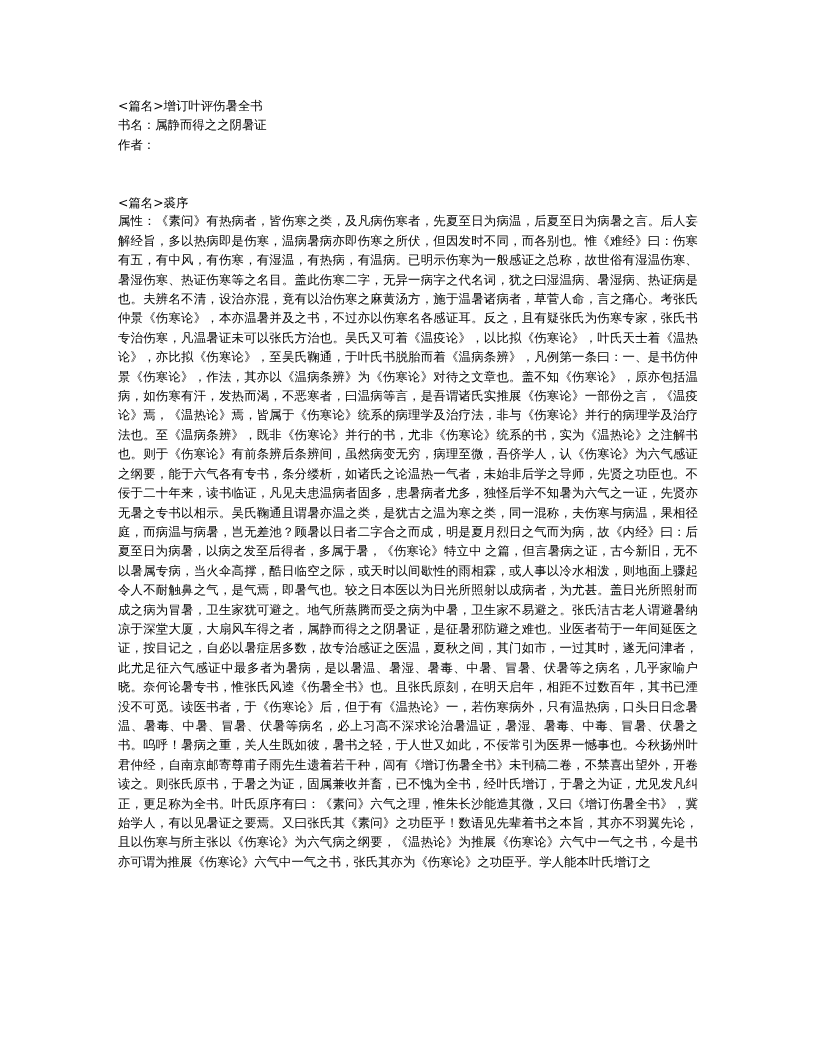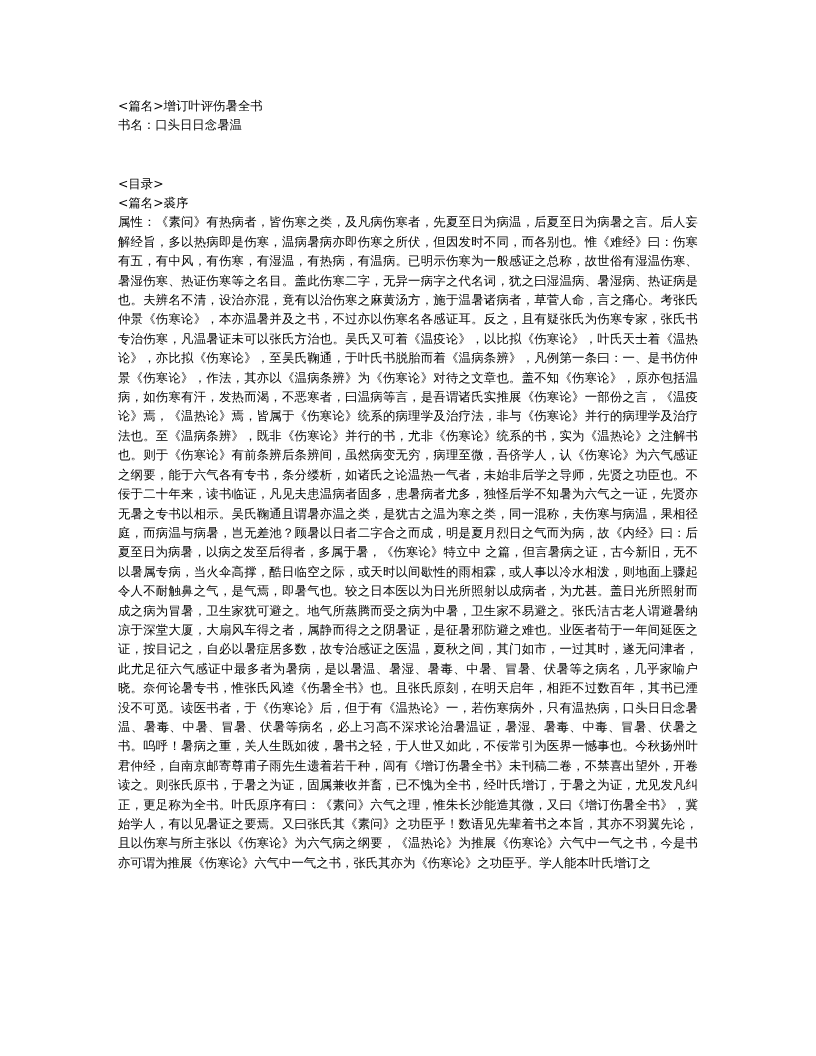--- a/index.html
+++ b/index.html
@@ -35,33 +35,34 @@
   }
   .section-head {
     white-space: pre-wrap;
     word-break: break-all;
   }
   .para {
     margin: 0;
     text-indent: 0;
     word-break: break-all;
     white-space: normal;
+    font-family: Liberation Serif, serif;
   }
 </style>
 </head>
 <body>
 
 <div class="page">
   <div class="doc-body">
 
     <div class="meta-line">&lt;篇名&gt;增订叶评伤暑全书</div>
-    <div class="meta-line">书名：口头日日念暑温</div>
+    <div class="meta-line">书名：属静而得之之阴暑证</div>
+    <div class="meta-line">作者：</div>
 
     <div class="spacer"></div>
     <div class="spacer"></div>
 
-    <div class="section-head">&lt;目录&gt;</div>
     <div class="section-head">&lt;篇名&gt;裘序</div>
 
     <p class="para">属性：《素问》有热病者，皆伤寒之类，及凡病伤寒者，先夏至日为病温，后夏至日为病暑之言。后人妄解经旨，多以热病即是伤寒，温病暑病亦即伤寒之所伏，但因发时不同，而各别也。惟《难经》曰：伤寒有五，有中风，有伤寒，有湿温，有热病，有温病。已明示伤寒为一般感证之总称，故世俗有湿温伤寒、暑湿伤寒、热证伤寒等之名目。盖此伤寒二字，无异一病字之代名词，犹之曰湿温病、暑湿病、热证病是也。夫辨名不清，设治亦混，竟有以治伤寒之麻黄汤方，施于温暑诸病者，草菅人命，言之痛心。考张氏仲景《伤寒论》，本亦温暑并及之书，不过亦以伤寒名各感证耳。反之，且有疑张氏为伤寒专家，张氏书专治伤寒，凡温暑证未可以张氏方治也。吴氏又可着《温疫论》，以比拟《伤寒论》，叶氏天士着《温热论》，亦比拟《伤寒论》，至吴氏鞠通，于叶氏书脱胎而着《温病条辨》，凡例第一条曰：一、是书仿仲景《伤寒论》，作法，其亦以《温病条辨》为《伤寒论》对待之文章也。盖不知《伤寒论》，原亦包括温病，如伤寒有汗，发热而渴，不恶寒者，曰温病等言，是吾谓诸氏实推展《伤寒论》一部份之言，《温疫论》焉，《温热论》焉，皆属于《伤寒论》统系的病理学及治疗法，非与《伤寒论》并行的病理学及治疗法也。至《温病条辨》，既非《伤寒论》并行的书，尤非《伤寒论》统系的书，实为《温热论》之注解书也。则于《伤寒论》有前条辨后条辨间，虽然病变无穷，病理至微，吾侪学人，认《伤寒论》为六气感证之纲要，能于六气各有专书，条分缕析，如诸氏之论温热一气者，未始非后学之导师，先贤之功臣也。不佞于二十年来，读书临证，凡见夫患温病者固多，患暑病者尤多，独怪后学不知暑为六气之一证，先贤亦无暑之专书以相示。吴氏鞠通且谓暑亦温之类，是犹古之温为寒之类，同一混称，夫伤寒与病温，果相径庭，而病温与病暑，岂无差池？顾暑以日者二字合之而成，明是夏月烈日之气而为病，故《内经》曰：后夏至日为病暑，以病之发至后得者，多属于暑，《伤寒论》特立中 之篇，但言暑病之证，古今新旧，无不以暑属专病，当火伞高撑，酷日临空之际，或天时以间歇性的雨相霖，或人事以冷水相泼，则地面上骤起令人不耐触鼻之气，是气焉，即暑气也。较之日本医以为日光所照射以成病者，为尤甚。盖日光所照射而成之病为冒暑，卫生家犹可避之。地气所蒸腾而受之病为中暑，卫生家不易避之。张氏洁古老人谓避暑纳凉于深堂大厦，大扇风车得之者，属静而得之之阴暑证，是征暑邪防避之难也。业医者苟于一年间延医之证，按目记之，自必以暑症居多数，故专治感证之医温，夏秋之间，其门如市，一过其时，遂无问津者，此尤足征六气感证中最多者为暑病，是以暑温、暑湿、暑毒、中暑、冒暑、伏暑等之病名，几乎家喻户晓。奈何论暑专书，惟张氏风逵《伤暑全书》也。且张氏原刻，在明天启年，相距不过数百年，其书已湮没不可觅。读医书者，于《伤寒论》后，但于有《温热论》一，若伤寒病外，只有温热病，口头日日念暑温、暑毒、中暑、冒暑、伏暑等病名，必上习高不深求论治暑温证，暑湿、暑毒、中毒、冒暑、伏暑之书。呜呼！暑病之重，关人生既如彼，暑书之轻，于人世又如此，不佞常引为医界一憾事也。今秋扬州叶君仲经，自南京邮寄尊甫子雨先生遗着若干种，闾有《增订伤暑全书》未刊稿二卷，不禁喜出望外，开卷读之。则张氏原书，于暑之为证，固属兼收并畜，已不愧为全书，经叶氏增订，于暑之为证，尤见发凡纠正，更足称为全书。叶氏原序有曰：《素问》六气之理，惟朱长沙能造其微，又曰《增订伤暑全书》，冀始学人，有以见暑证之要焉。又曰张氏其《素问》之功臣乎！数语见先辈着书之本旨，其亦不羽翼先论，且以伤寒与所主张以《伤寒论》为六气病之纲要，《温热论》为推展《伤寒论》六气中一气之书，今是书亦可谓为推展《伤寒论》六气中一气之书，张氏其亦为《伤寒论》之功臣乎。学人能本叶氏增订之</p>
 
   </div>
 </div>
 
 </body></html>

